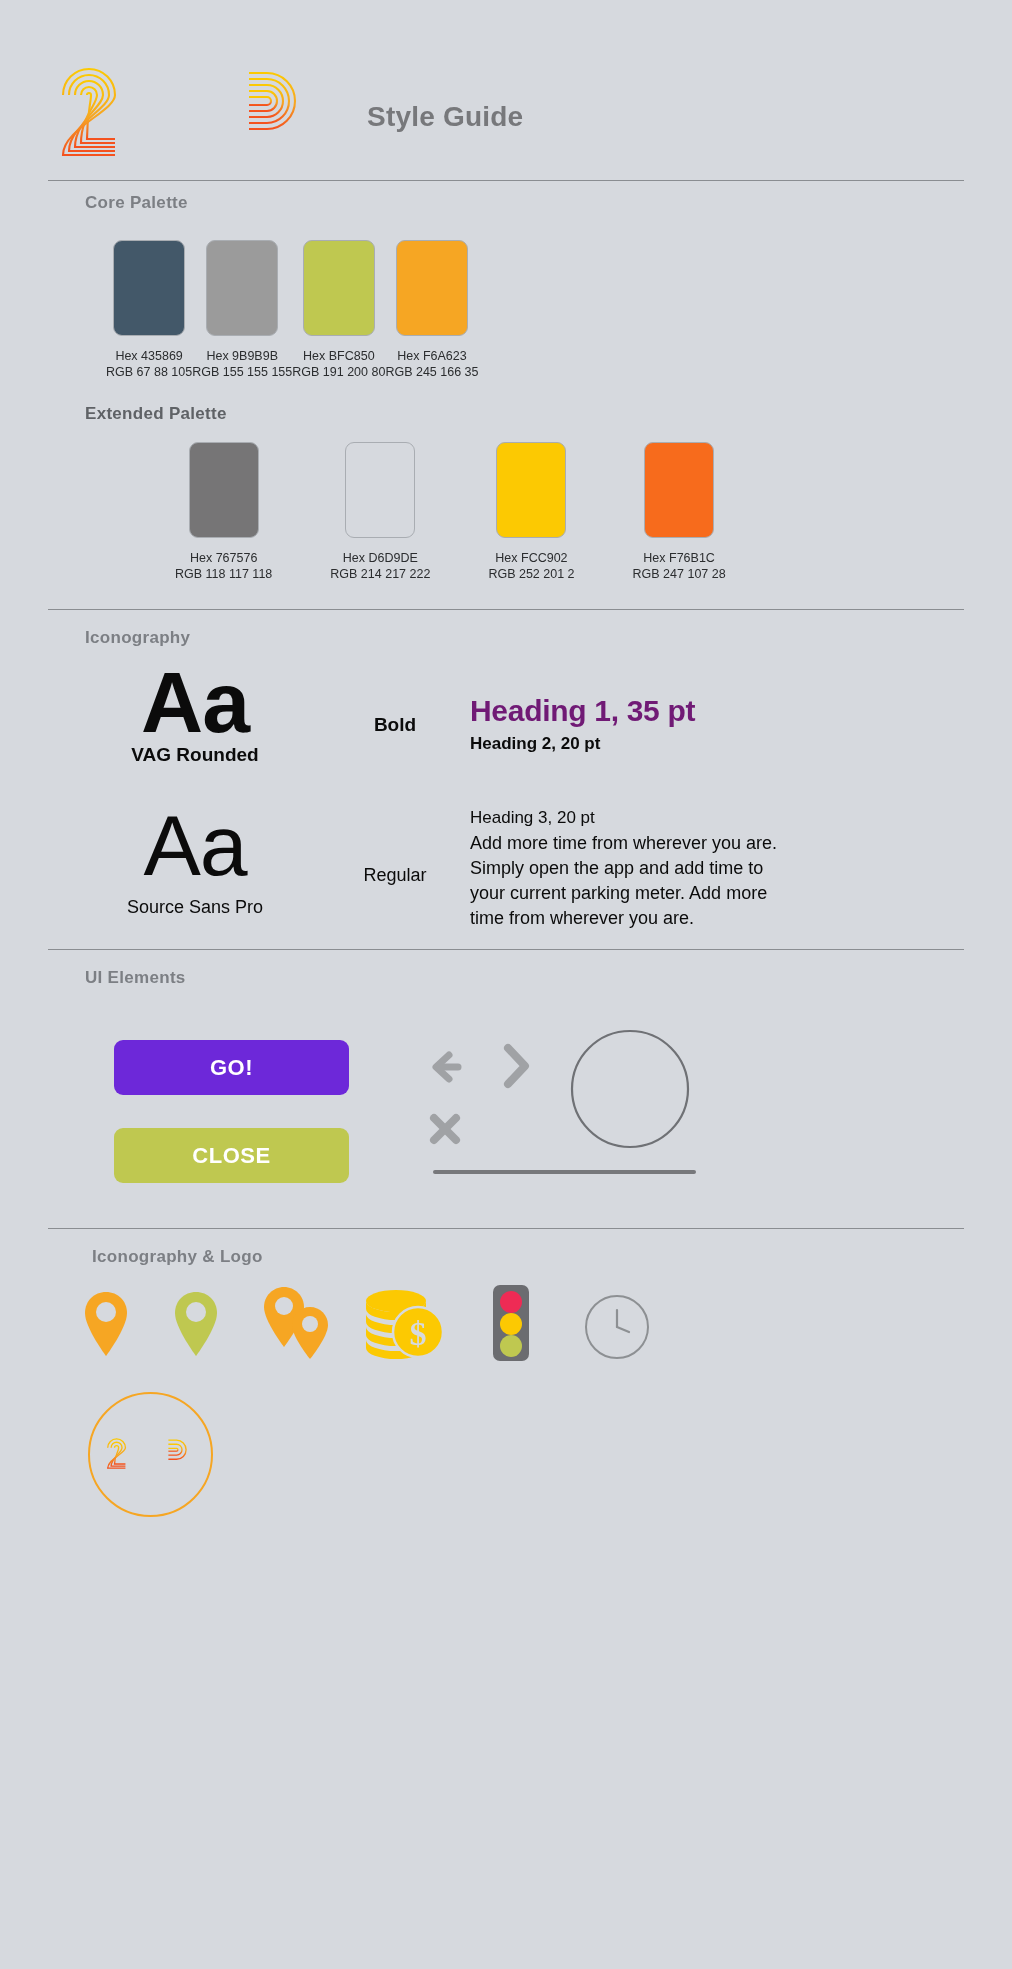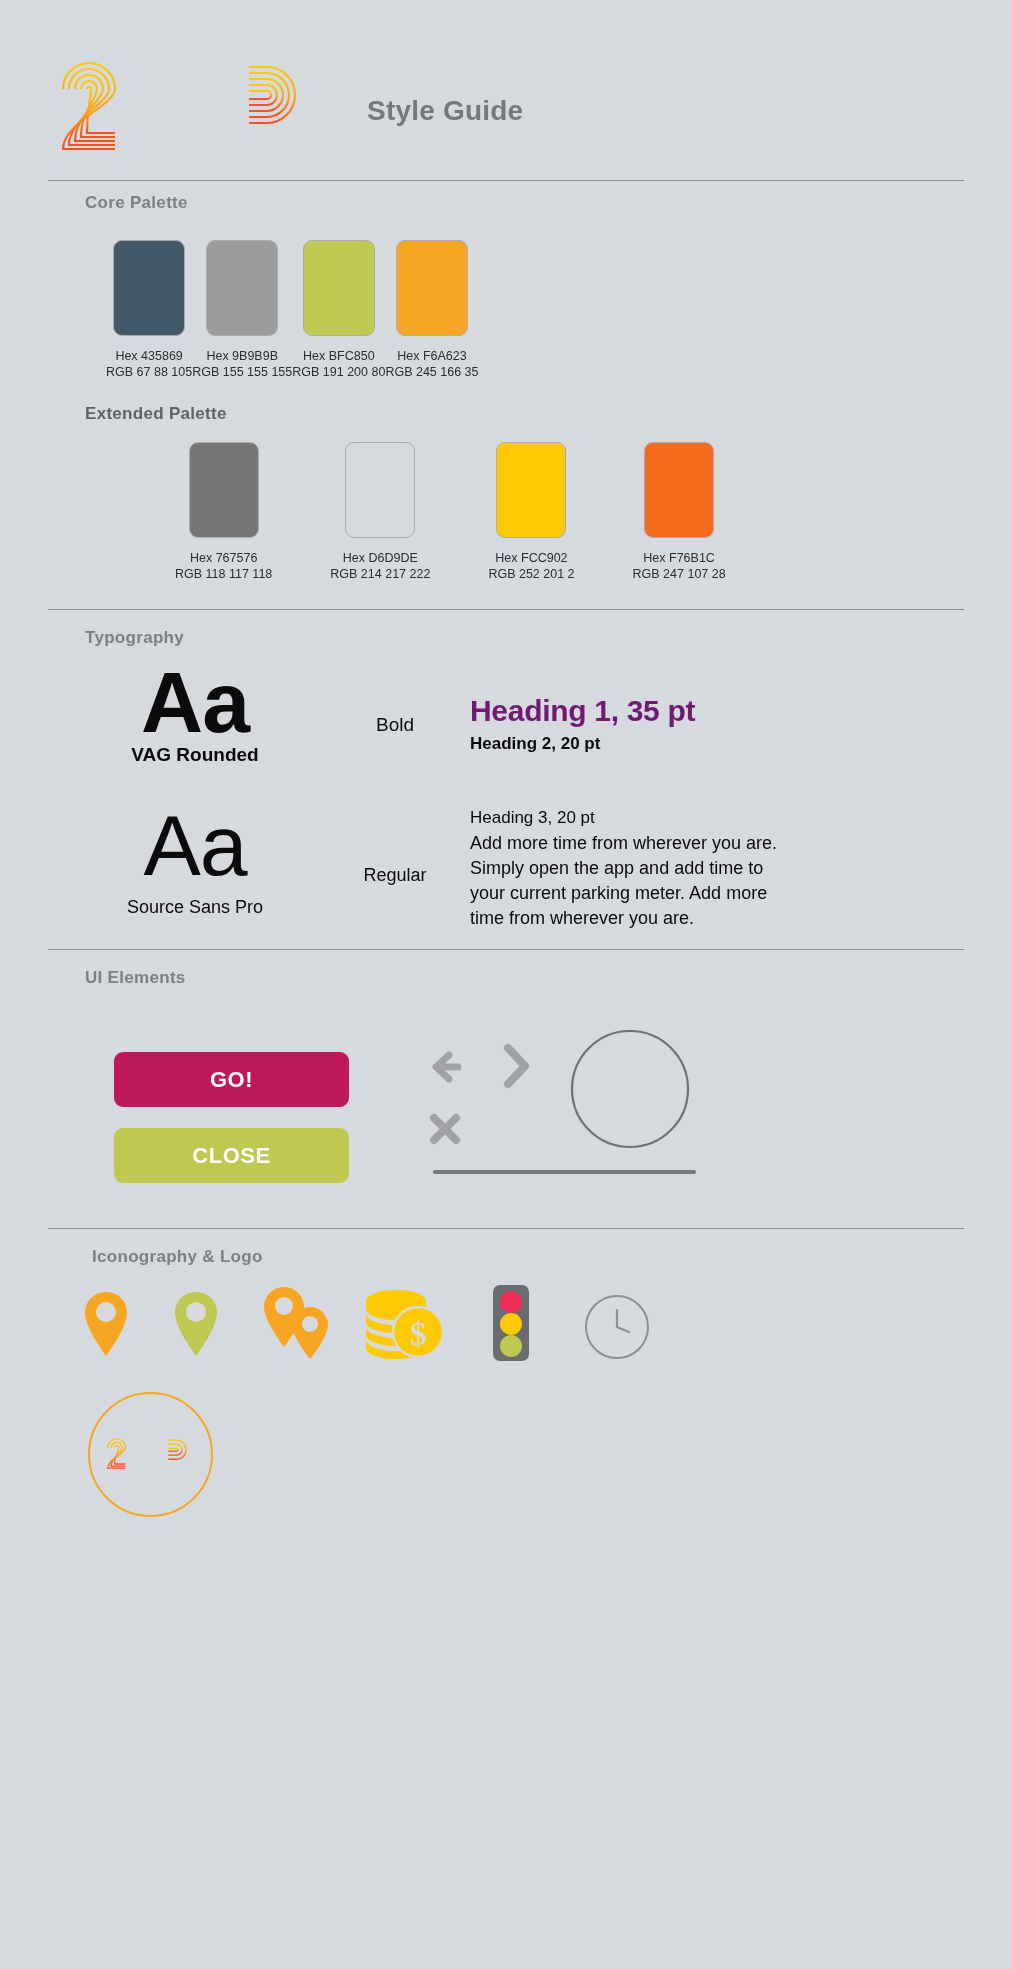--- a/index.html
+++ b/index.html
@@ -13,21 +13,21 @@
   .page {
     position: relative;
     width: 1012px;
     height: 1969px;
     background: #d6d9de;
   }
 
   
   .header {
     position: absolute;
-    left: 55px; top: 53px;
+    left: 55px; top: 59px;
     width: 902px; height: 115px;
     display: flex; align-items: center; text-align: right;
   }
   .logo-wrap { width: 270px; height: 115px; position: relative; }
   .logo-wrap svg { display: block; }
   .style-guide-title {
     margin-left: 42px;
     font-size: 28px;
     font-weight: bold;
     color: #77787b;
@@ -101,41 +101,41 @@
     font-size: 19px;
     font-weight: bold;
     color: #0b0b0b;
   }
   .type-name-reg {
     margin-top: 10px;
     font-size: 18px;
     font-weight: normal;
     color: #0b0b0b;
   }
-  .weight-bold { width: 150px; font-size: 19px; font-weight: normal; color: #0b0b0b; padding-top: 52px; text-align: center; }
+  .weight-bold { width: 150px; font-size: 19px; font-weight: bold; color: #0b0b0b; padding-top: 52px; text-align: center; }
   .weight-reg  { width: 150px; font-size: 18px; font-weight: normal; color: #0b0b0b; padding-top: 60px; text-align: center; }
   .heading1 { font-size: 30px; font-weight: bold; color: #701a75; letter-spacing: -.3px; }
   .heading2 { font-size: 17px; font-weight: bold; color: #0b0b0b; margin-top: 6px; }
   .heading3 { font-size: 17px; font-weight: normal; color: #0b0b0b; }
   .bodytext { font-size: 18px; font-weight: normal; color: #0b0b0b; line-height: 25px; margin-top: 3px; width: 330px; }
 
   
   .btn {
     position: absolute;
     width: 235px; height: 55px;
     border-radius: 9px;
     border: none;
     color: #ffffff;
     font-size: 22px;
     font-weight: bold;
     letter-spacing: .5px;
     display: flex; align-items: center; justify-content: center;
     cursor: pointer;
   }
-  .btn-go { background: #be185d; margin-top: 12px; }
+  .btn-go { background: #6d28d9; }
   .btn-close { background: #bfc850; }
 
   .ui-icon { position: absolute; }
   .ui-line {
     position: absolute;
     height: 4px;
     background: #77787b;
     border-radius: 2px;
   }
   .icon-slot { position: absolute; }
@@ -262,21 +262,21 @@
       <div class="swatch-chip" style="width:70px;height:96px;background:#F76B1C"></div>
       <div class="swatch-meta">
         <div>Hex F76B1C</div>
         <div>RGB 247 107 28</div>
       </div>
     </div>
   </div>
 
   <div class="rule" style="top:609px"></div>
 
-  <div class="sec-label" style="left:85px; top:628px">Typography</div>
+  <div class="sec-label" style="left:85px; top:628px">Iconography</div>
 
   <div class="type-row" style="left:70px; top:662px">
     <div class="type-sample">
       <div class="aa-bold">Aa</div>
       <div class="type-name-bold">VAG Rounded</div>
     </div>
     <div class="weight-bold">Bold</div>
     <div style="padding-top:32px">
       <div class="heading1">Heading 1, 35 pt</div>
       <div class="heading2">Heading 2, 20 pt</div>

